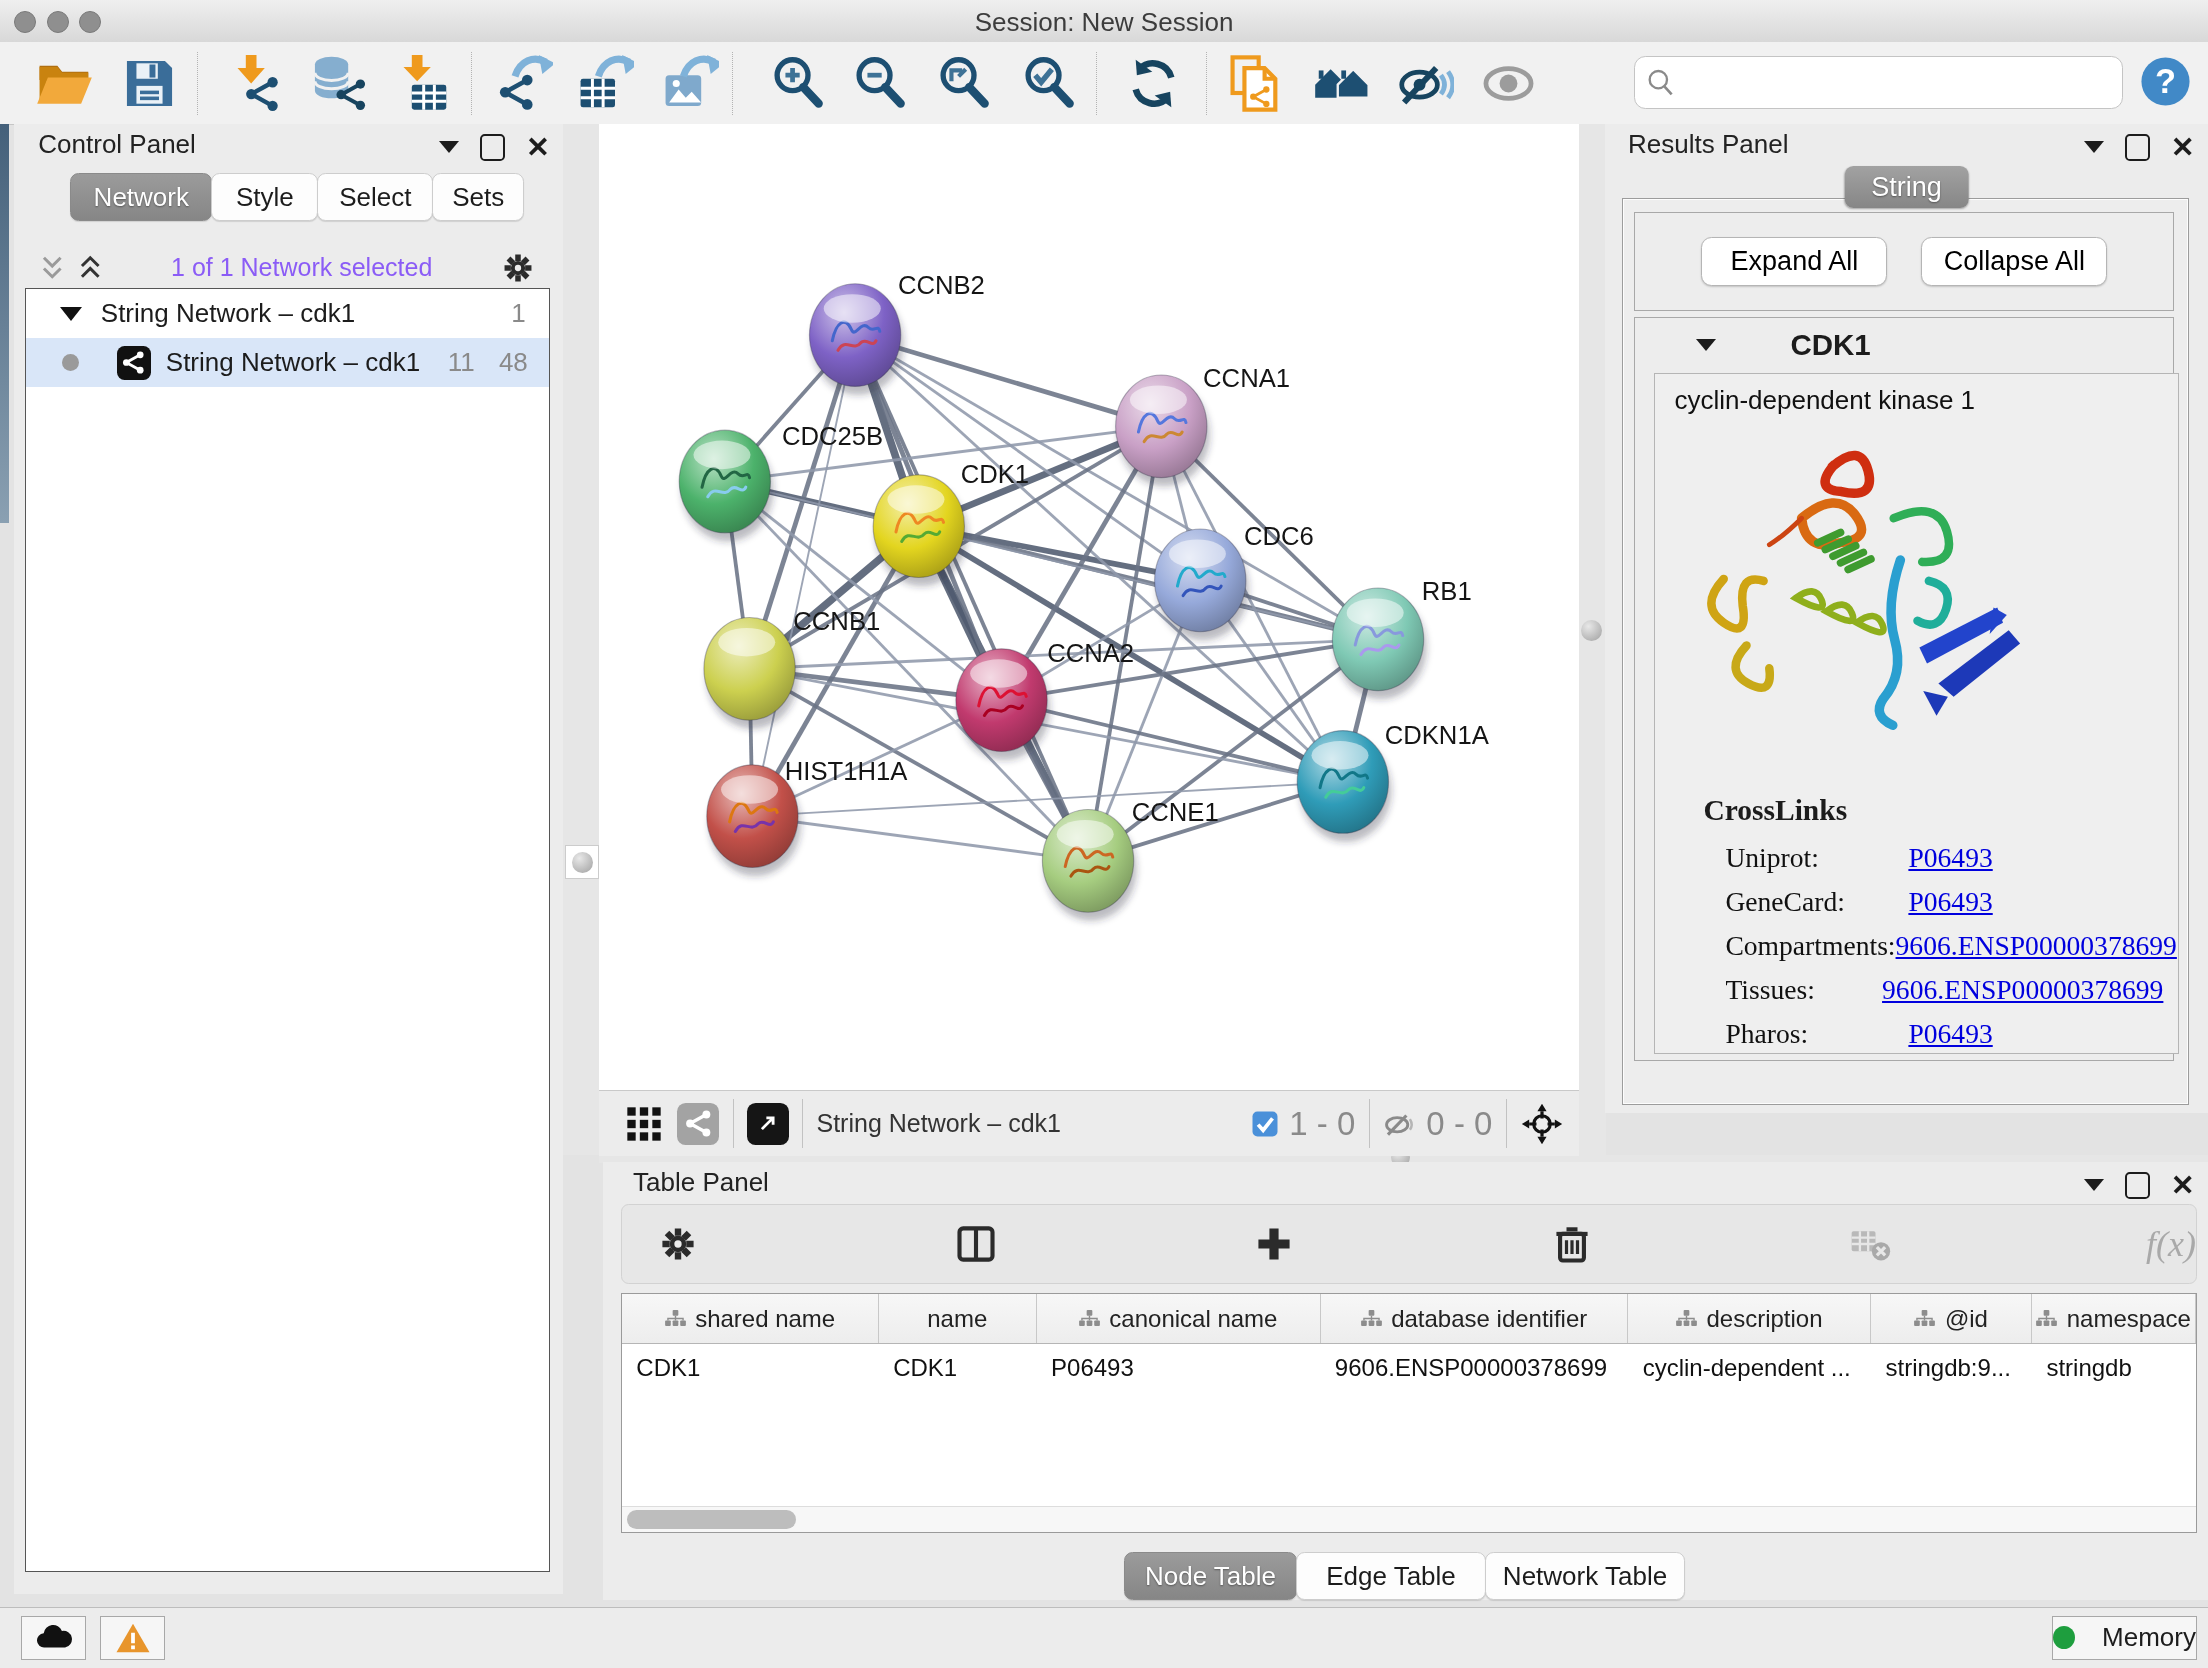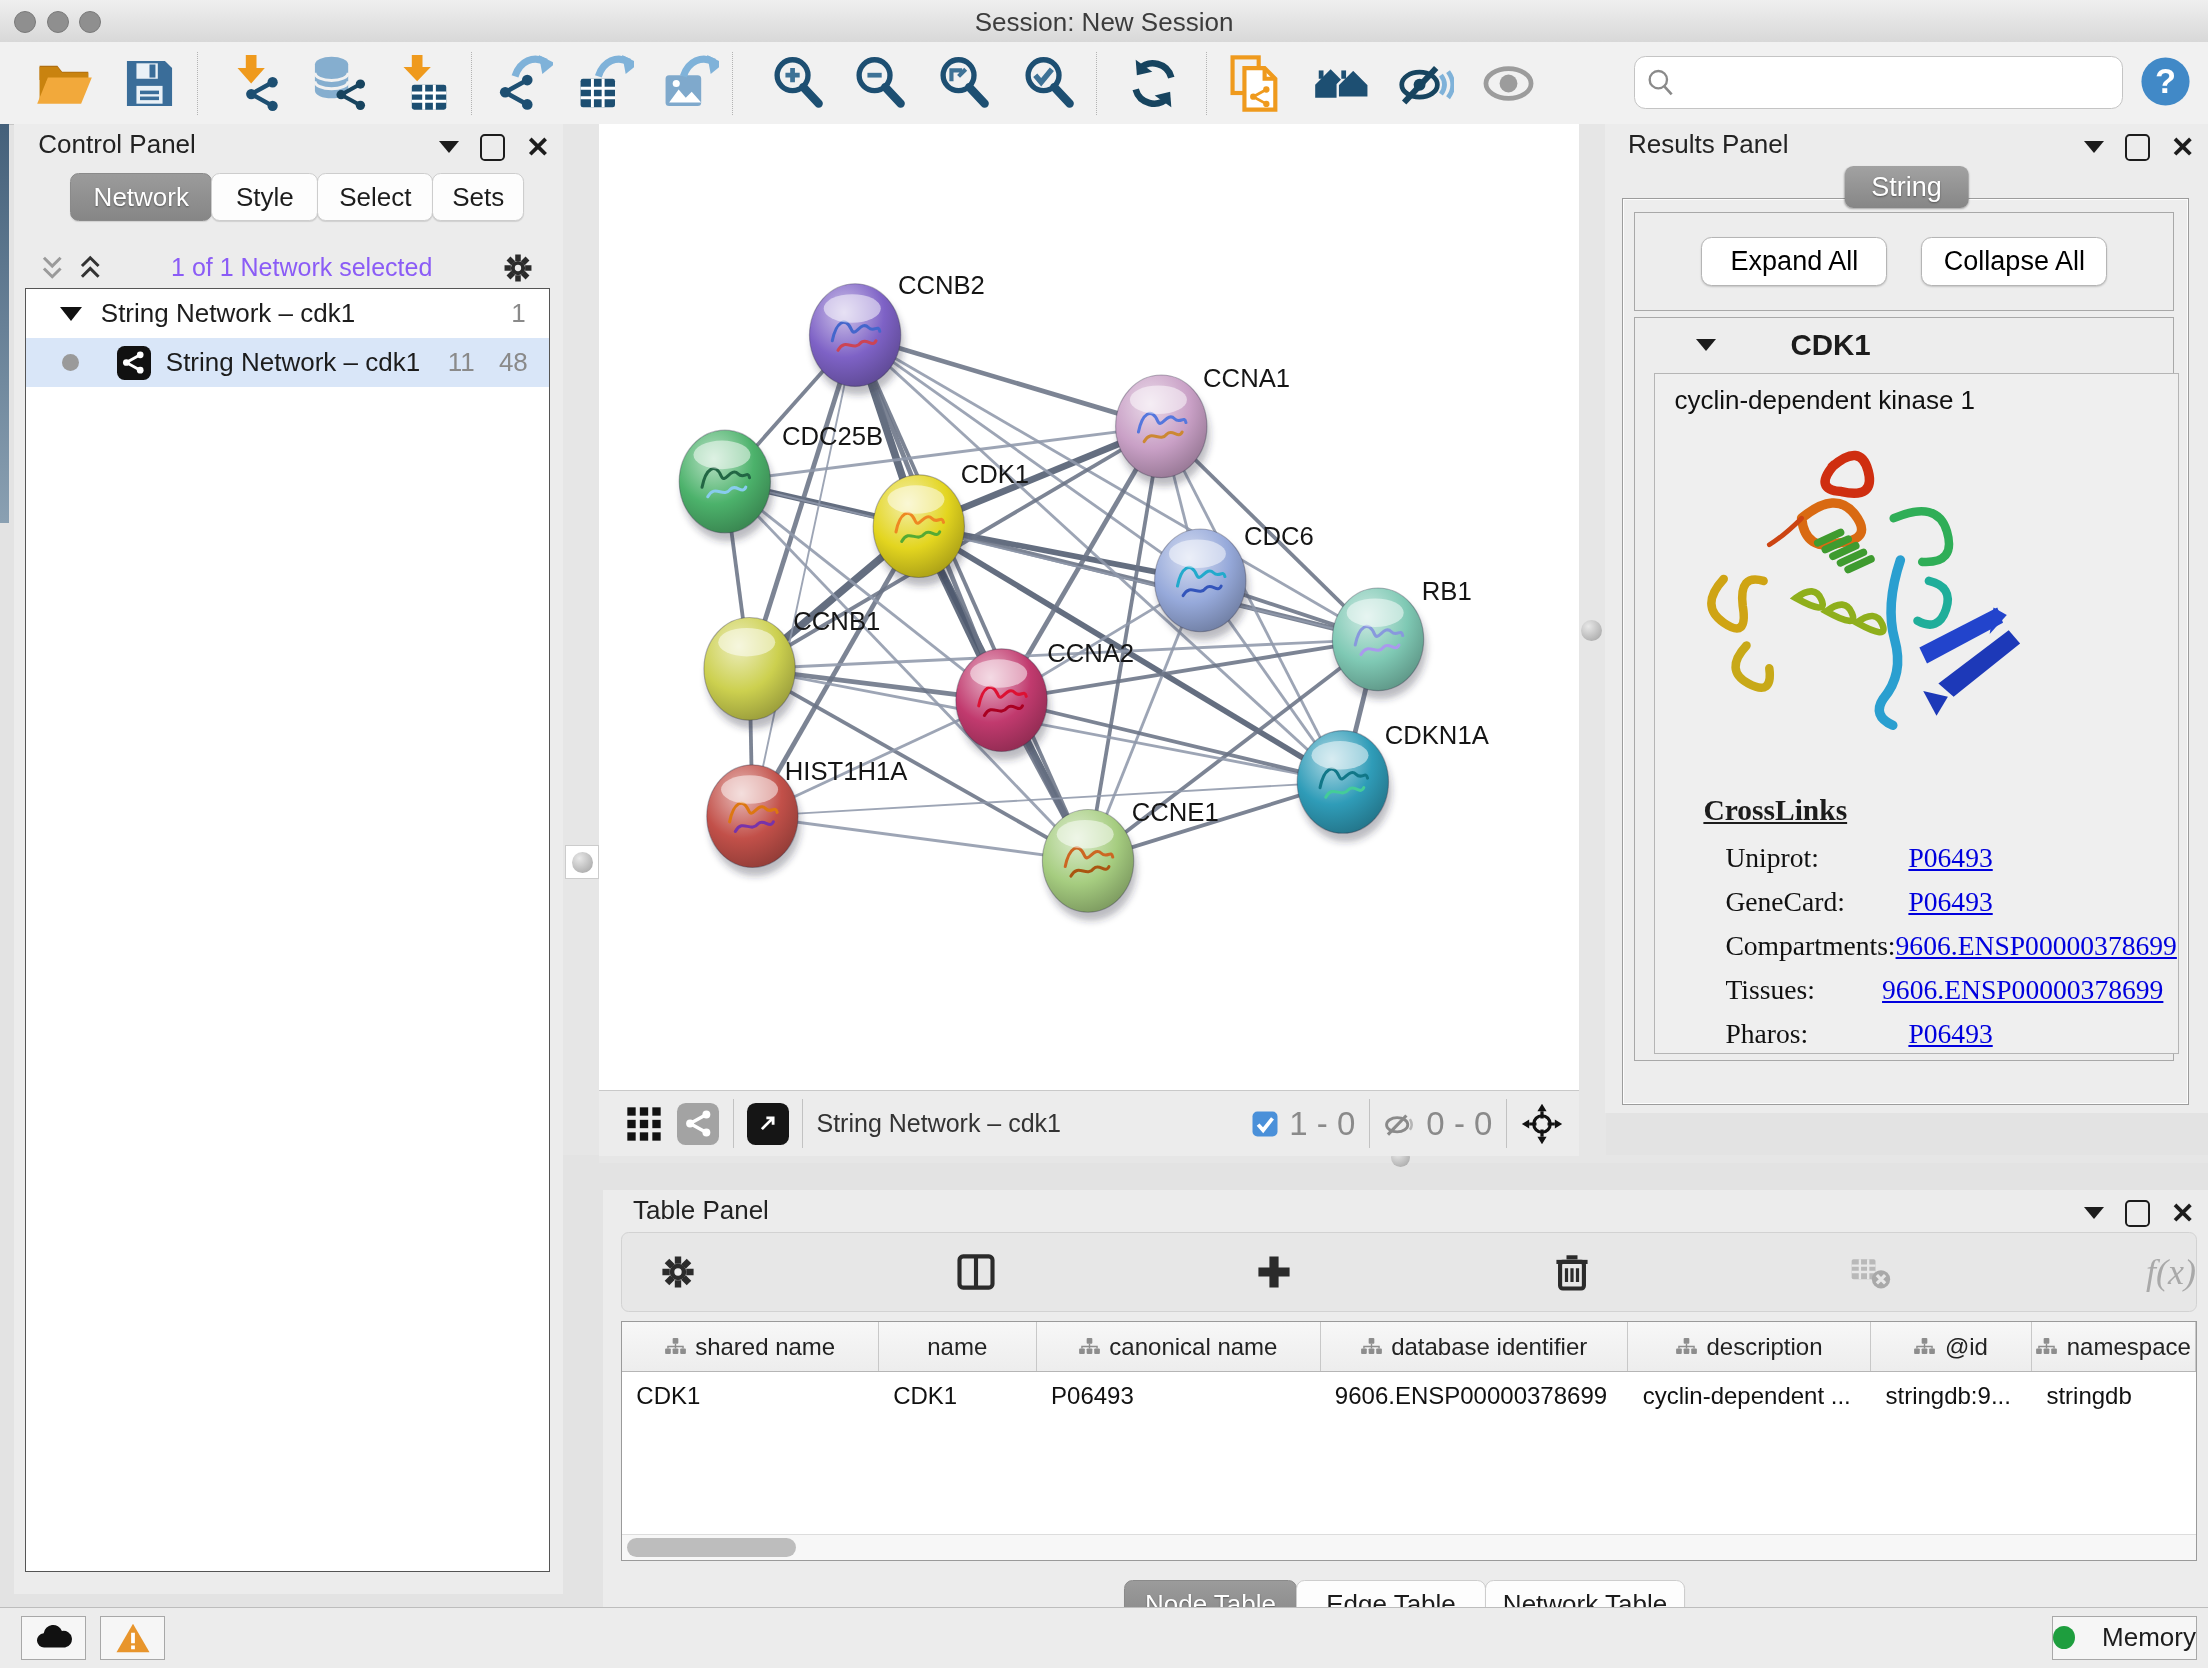--- a/index.html
+++ b/index.html
@@ -81,28 +81,28 @@
           font-size:27px;display:flex;align-items:center;justify-content:center;padding:0 19px;
           box-shadow:0 1px 1.9px rgba(0,0,0,.18);}
   .rp-section{position:absolute;left:11.4px;top:118px;width:538px;height:742px;border:1.9px solid #a8a8a8;
               background:#ededed;}
   .rp-sec-hdr{position:absolute;left:0;top:0;width:100%;height:53px;display:flex;align-items:center;}
   .rp-sec-hdr .gene{font-size:29.5px;font-weight:bold;}
   .rp-inner{position:absolute;left:19px;top:55px;width:523px;height:679px;border:1px solid #b5b5b5;
             background:#efefef;}
   .rp-desc{position:absolute;left:19px;top:11.4px;font-size:26px;color:#111;}
   .xl-title{position:absolute;left:48px;top:420px;font-family:"Liberation Serif",serif;
-            font-size:29.5px;font-weight:bold;text-decoration:underline;}
+            font-size:29.5px;font-weight:bold;}
   .xl-rows{position:absolute;left:70px;top:462px;width:438px;}
   .xl-row{display:flex;height:44px;align-items:center;font-family:"Liberation Serif",serif;font-size:27.6px;}
   .xl-row .lbl{width:183px;color:#111;}
   .xl-row a{color:#0000de;text-decoration:underline;}
 
   
-  .tp{position:absolute;left:603px;top:1162px;width:1605px;height:438px;background:#ececec;margin-top:28px;}
+  .tp{position:absolute;left:603px;top:1162px;width:1605px;height:438px;background:#ececec;}
   .tp-toolbar{position:absolute;left:18px;top:42px;width:1576px;height:80px;background:#e7e7e7;
               border:1px solid #d2d2d2;border-radius:7.6px;display:flex;align-items:center;gap:42px;
               padding-left:34px;box-sizing:border-box;justify-content:space-between;}
   .tp-toolbar svg{width:44px;height:44px;}
   .fx{font-family:"Liberation Serif",serif;font-style:italic;font-size:36px;color:#a9a9a9;}
   .tbl{position:absolute;left:18px;top:131px;width:1576px;height:240px;background:#fff;
        border:1.9px solid #9a9a9a;box-sizing:border-box;}
   .thead{display:flex;height:49px;background:linear-gradient(#f7f7f7,#ededed);
          border-bottom:1.9px solid #b5b5b5;}
   .th{display:flex;align-items:center;justify-content:center;gap:9.5px;font-size:24px;color:#222;

